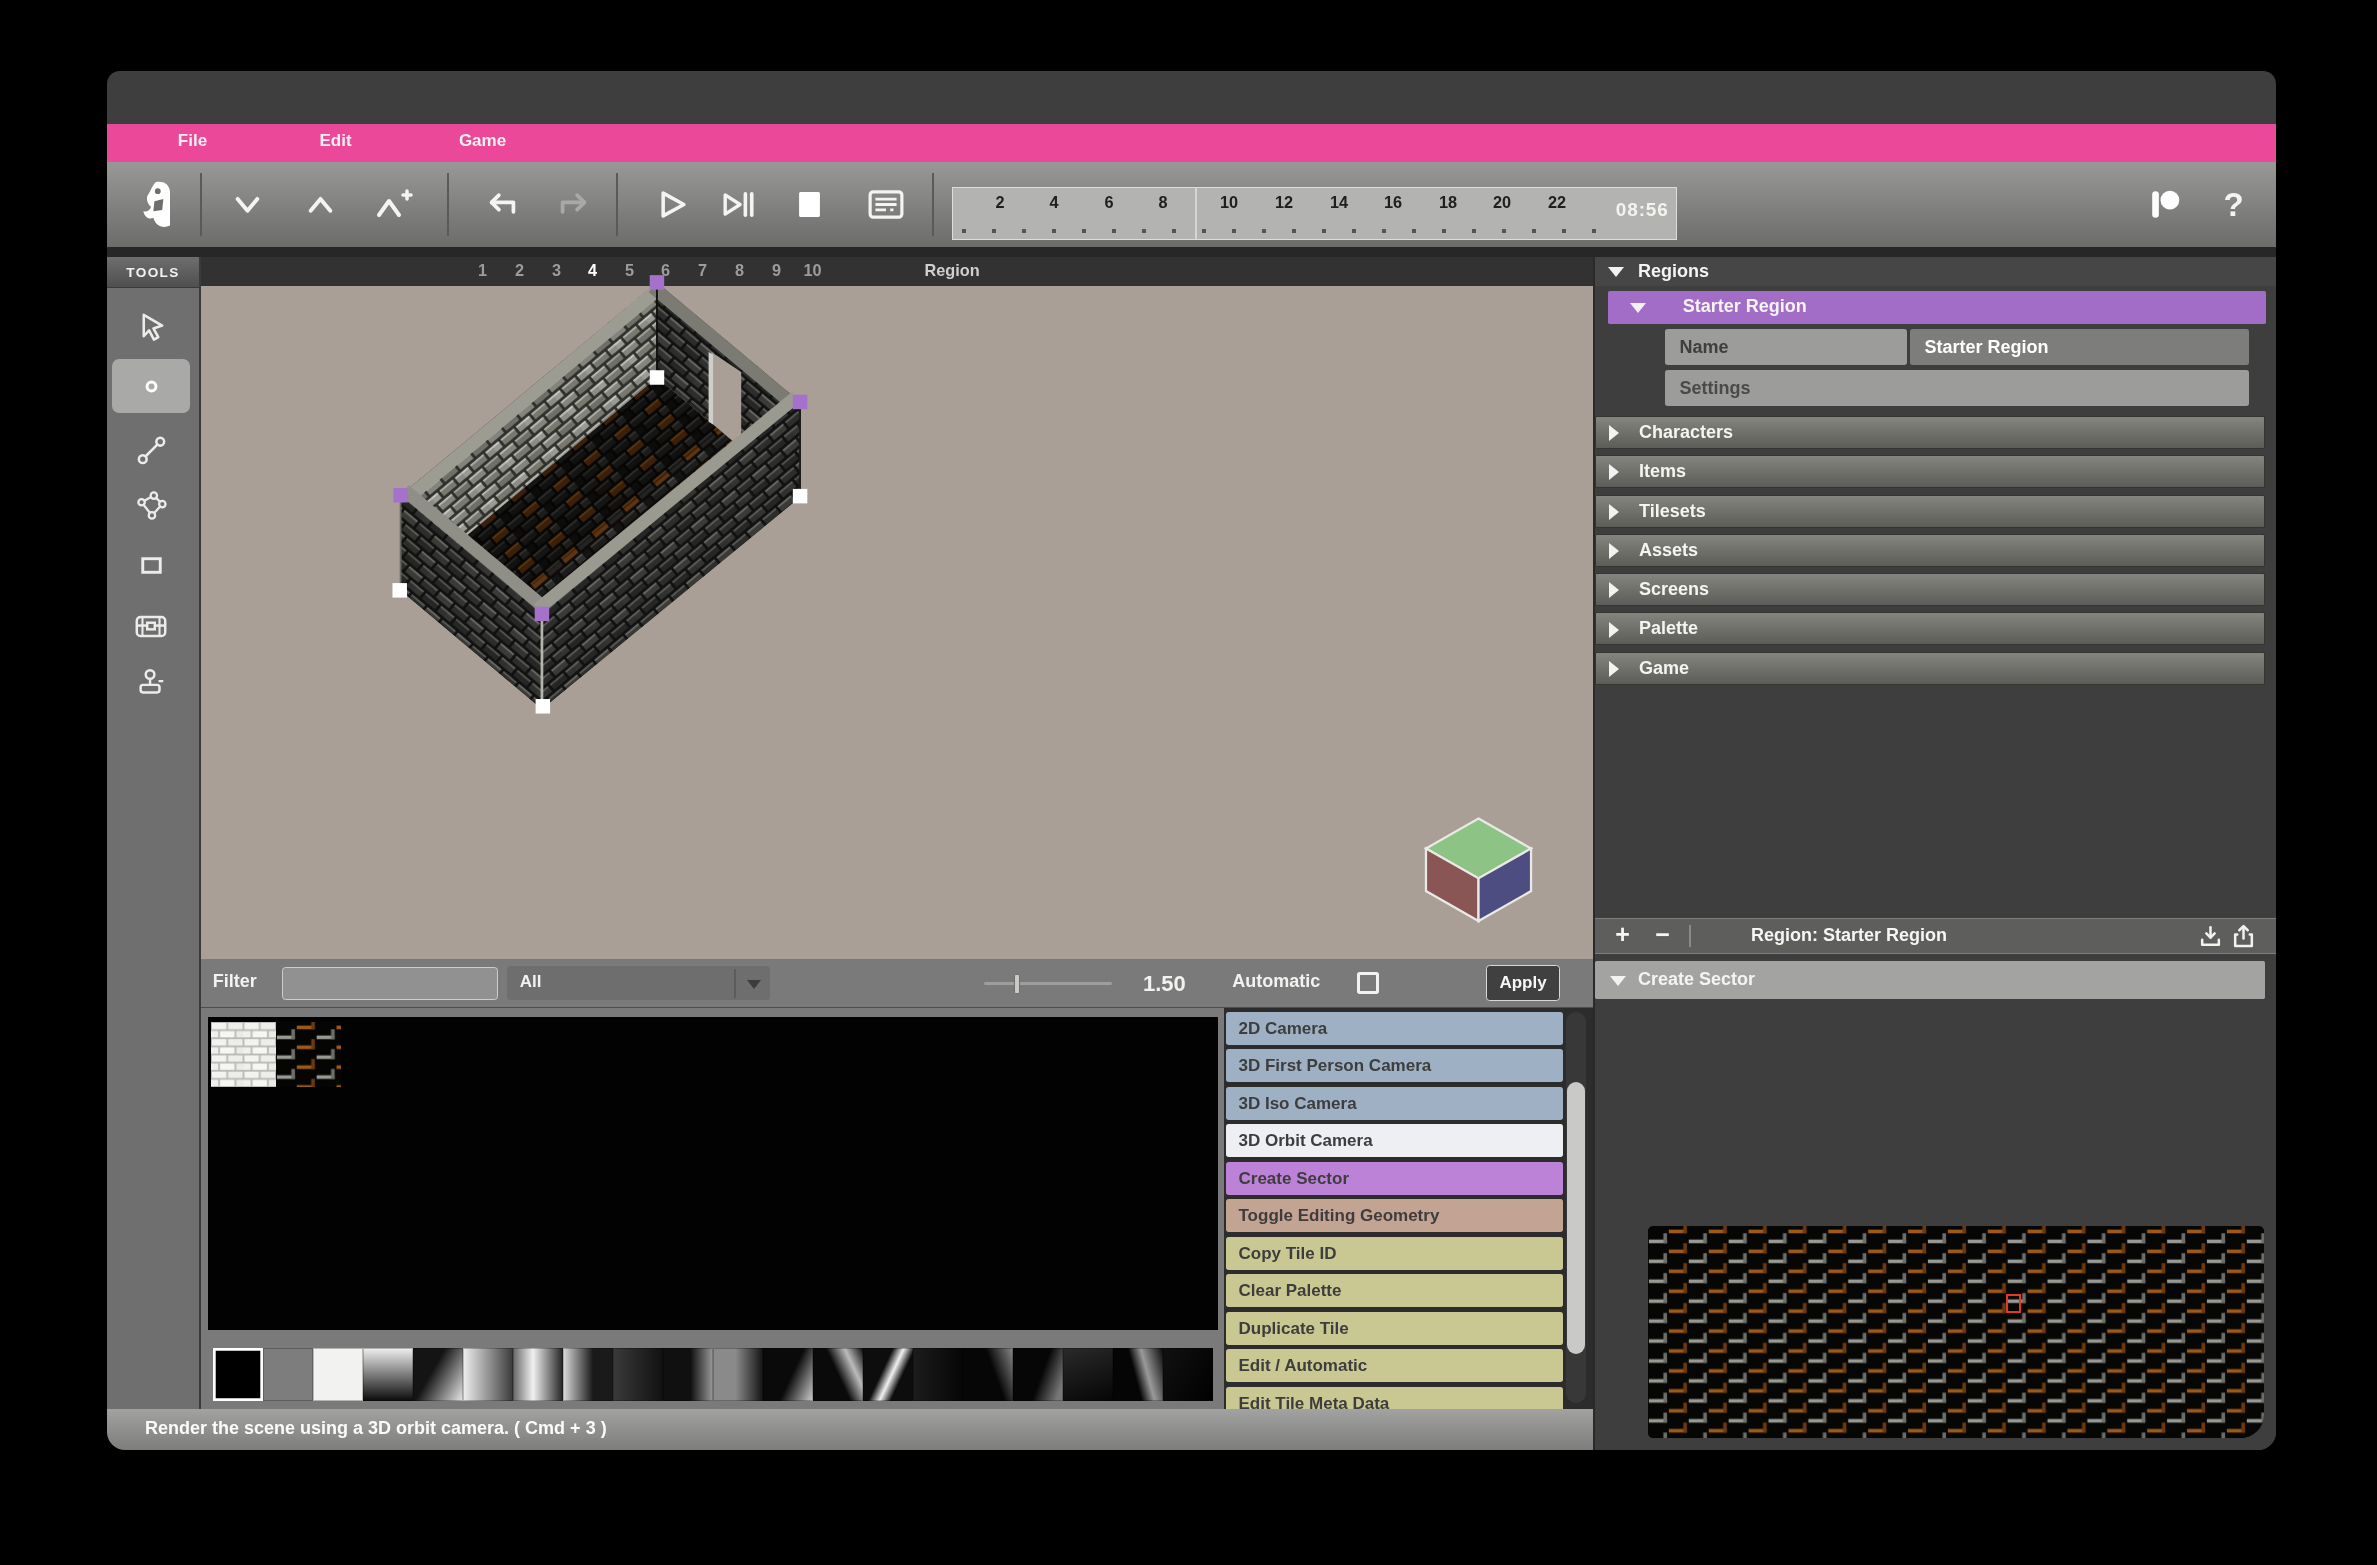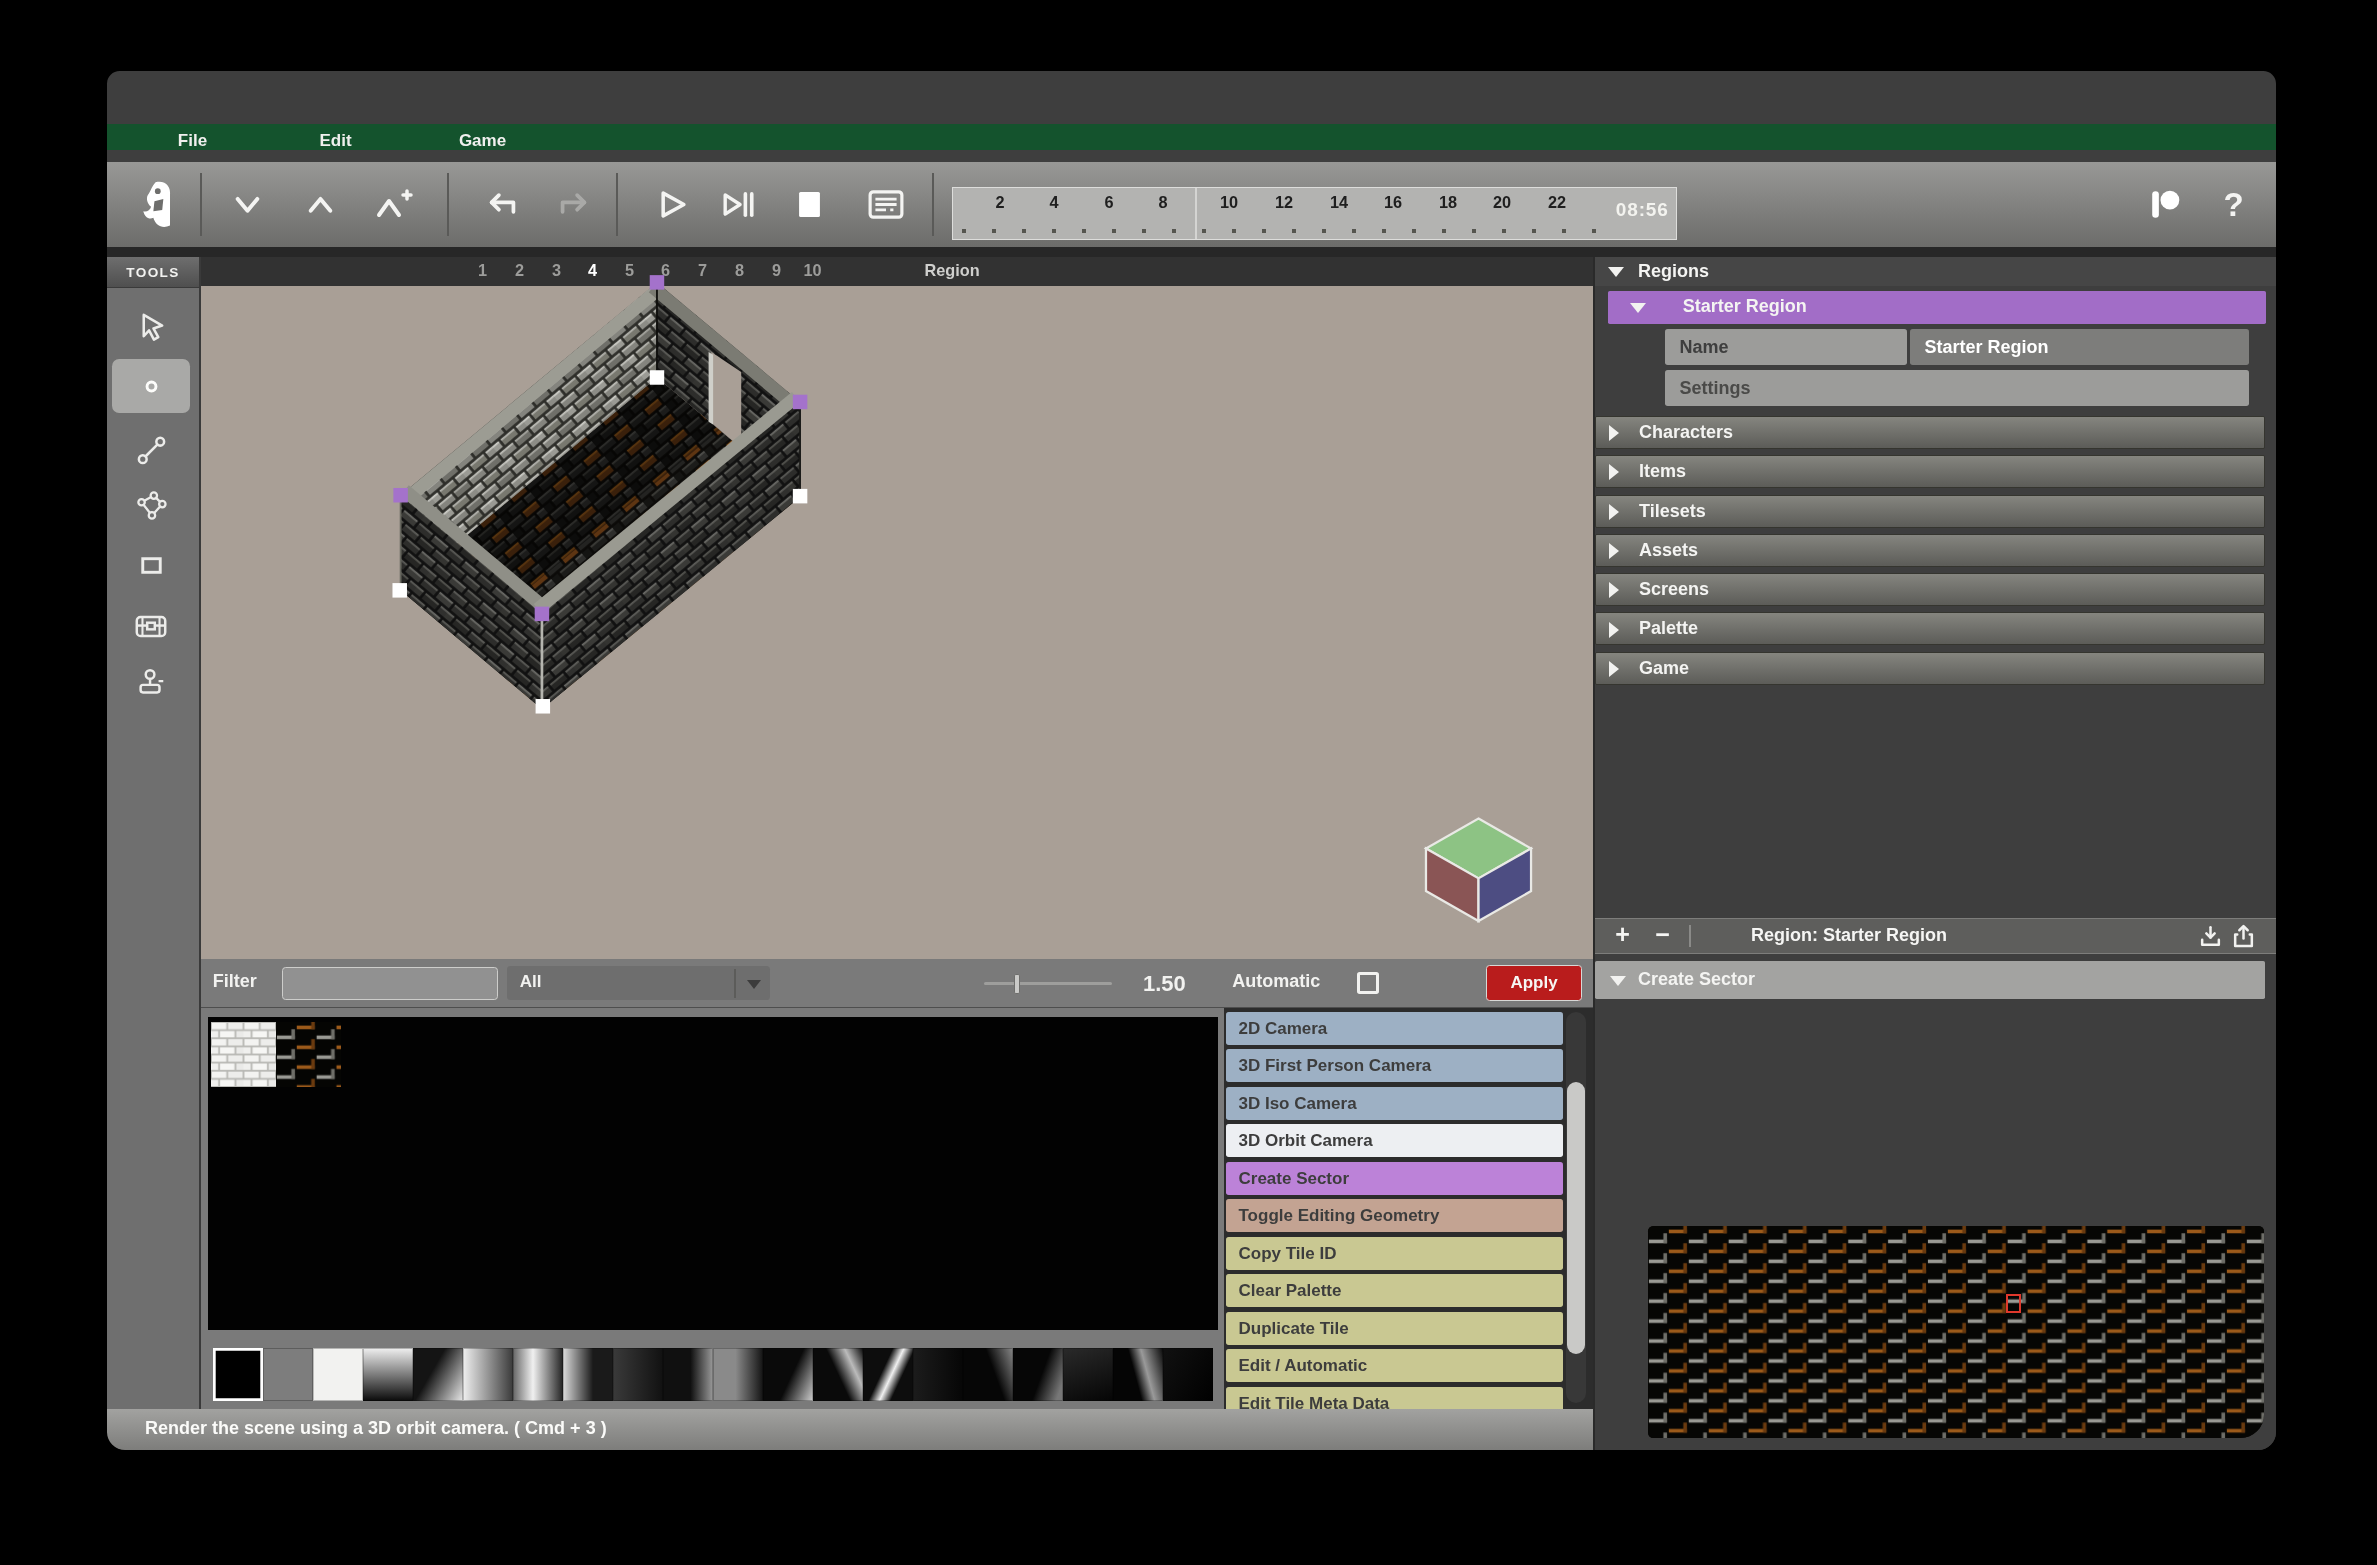--- a/index.html
+++ b/index.html
@@ -6,21 +6,21 @@
     font-family:"Liberation Sans",sans-serif;font-weight:700;-webkit-font-smoothing:antialiased;}
   *{box-sizing:border-box;}
   #window{position:absolute;left:107px;top:71px;width:2169px;height:1379px;
     border-radius:12.7px 12.7px 18px 18px;overflow:hidden;background:#3e3e3e;}
   
   .titlebar{position:absolute;left:0;top:0;width:100%;height:53px;background:#353535;}
   .tl{position:absolute;top:16.3px;width:20px;height:20px;border-radius:50%;}
   .tl-dot{position:absolute;left:6.3px;top:6.3px;width:7.2px;height:7.2px;border-radius:50%;background:#8c2f27;}
   .title-text{position:absolute;left:149px;top:13.6px;color:#d8d8d6;font-size:18px;}
   
-  .menubar{position:absolute;left:0;top:53px;width:100%;height:26px;background:#14532d;}
+  .menubar{position:absolute;left:0;top:53px;width:100%;height:38px;background:#ec4899;}
   .menu-item{position:absolute;top:7.2px;width:63px;text-align:center;color:#f0f0ee;font-size:17px;}
   
   .toolbar{position:absolute;left:0;top:91px;width:100%;height:85px;
     background:linear-gradient(#989896,#6c6c6a);}
   .tb-ico{position:absolute;top:21px;width:43px;height:43px;color:#f4f4f2;display:flex;align-items:center;justify-content:center;}
   .tb-sep{position:absolute;top:11px;width:1.8px;height:63px;background:#5a5a58;}
   .ruler{position:absolute;left:845px;top:25px;width:725px;height:53px;background:#b3b3b1;
     border:1.8px solid #dddddb;}
   .ruler-div{position:absolute;left:242px;top:0;width:1.8px;height:100%;background:#d4d4d2;}
   .ruler-num{position:absolute;top:5.4px;width:36px;text-align:center;color:#1f1f1f;font-size:16.3px;}
@@ -55,21 +55,21 @@
   
   .palette-zone{position:absolute;left:94px;top:937px;width:1023px;height:401px;background:#7a7a7a;}
   .palette-black{position:absolute;left:7.2px;top:9px;width:1010px;height:313px;background:#020202;}
   .ptile{position:absolute;top:4.5px;width:65px;height:65px;}
   .grad-row{position:absolute;left:11.8px;top:340px;height:53px;display:flex;}
   .gtile{width:50px;height:53px;box-shadow:inset 0 0 0 0.9px rgba(0,0,0,.25);}
   
   .camhdr{position:absolute;left:1117px;top:888px;width:369px;height:49px;background:#7a7a7a;border-bottom:1.8px solid #4e4e4e;}
   .auto-label{position:absolute;left:8.2px;top:11.8px;color:#f2f2f0;font-size:18px;}
   .checkbox{position:absolute;left:133px;top:12.7px;width:22px;height:22px;border:3.6px solid #f2f2f0;border-radius:2.7px;}
-  .apply-btn{position:absolute;left:262px;top:6.3px;width:96px;height:36px;background:#b91c1c;border:1.8px solid #d8d8d6;
+  .apply-btn{position:absolute;left:262px;top:6.3px;width:74px;height:36px;background:#404040;border:1.8px solid #d8d8d6;
     border-radius:3.6px;color:#f6f6f4;font-size:17px;text-align:center;line-height:33px;}
   .camlist{position:absolute;left:1117px;top:937px;width:369px;height:401px;background:#2c2c2c;overflow:hidden;}
   .cam-btn{position:relative;margin:0 30px 4.5px 1.8px;height:33px;border-radius:2.7px;color:#3d3d3d;font-size:17px;line-height:33px;padding-left:12.7px;overflow:hidden;white-space:nowrap;}
   .cam-scroll-track{position:absolute;right:7.2px;top:3.6px;width:20px;height:391px;background:#383838;border-radius:10px;}
   .cam-scroll-thumb{position:absolute;right:8.2px;top:74px;width:18px;height:272px;background:#c9c9c7;border-radius:9px;}
   
   .statusbar{position:absolute;left:0;top:1338px;width:1486px;height:41px;
     background:linear-gradient(#a2a2a0,#7d7d7b);border-radius:0 0 0 18px;}
   .status-text{position:absolute;left:38px;top:9px;color:#fbfbf9;font-size:18px;font-weight:700;}
   

